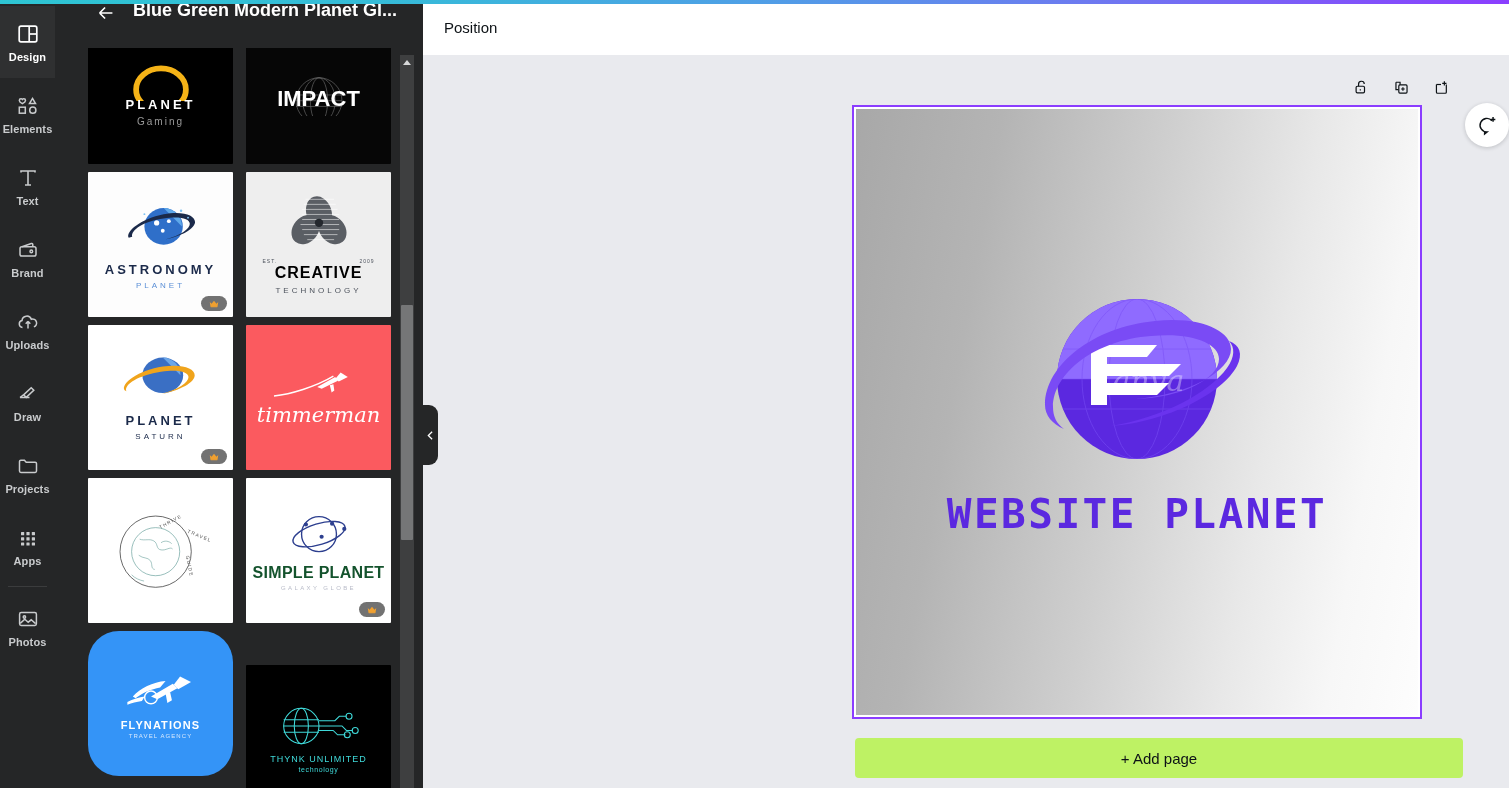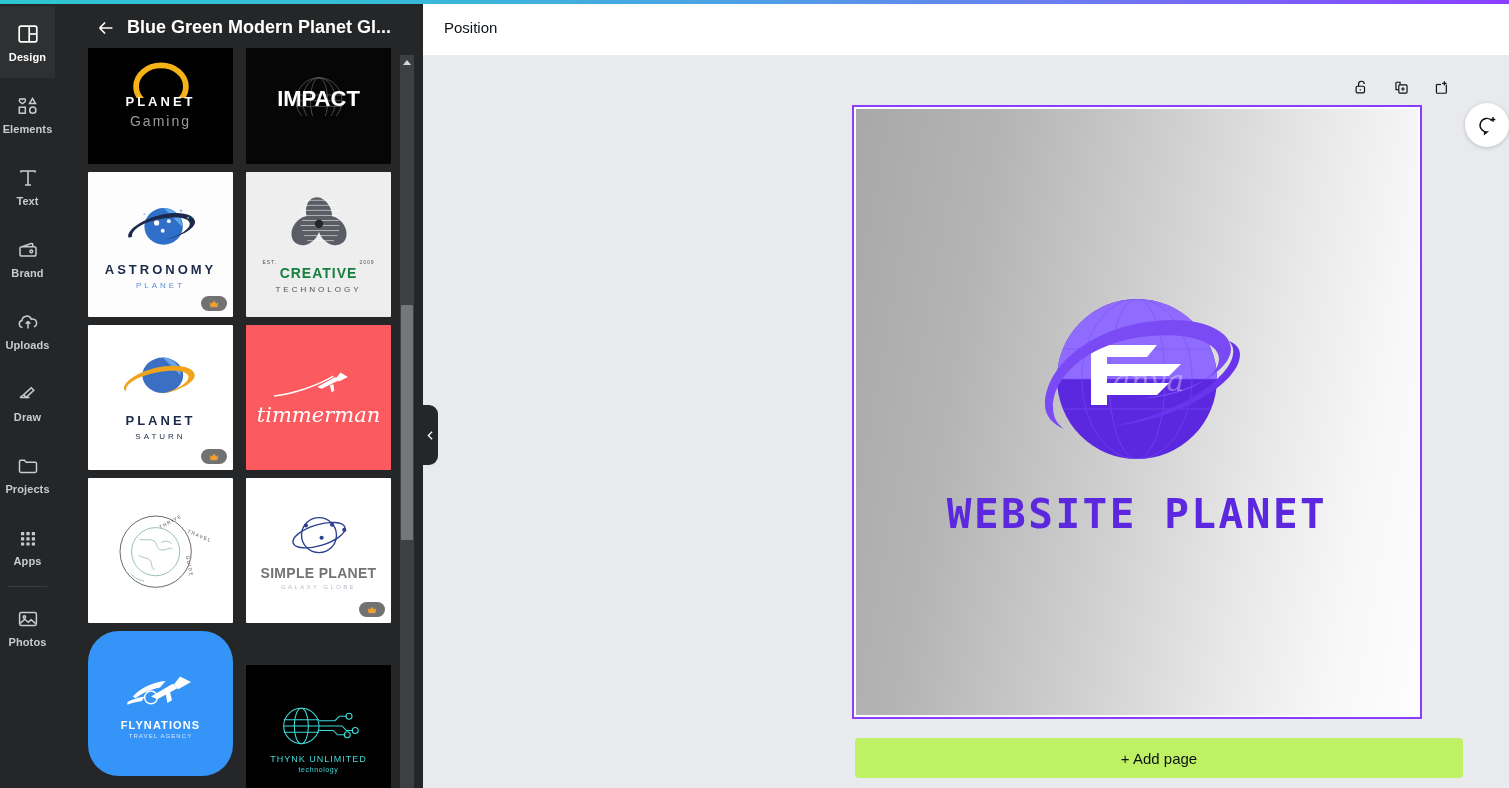--- a/index.html
+++ b/index.html
@@ -34,21 +34,21 @@
   .rail-label { font-size: 11px; font-weight: 700; letter-spacing: .1px; }
   .rail-icn { width: 24px; height: 24px; display:block; }
   .rail-sep { height: 1px; background: #3b3c3d; margin: 4px 8px; }
 
   
   .panel {
     position: absolute; left: 55px; top: 0; width: 368px; height: 788px;
     background: #252627; z-index: 30; overflow: hidden;
   }
   .panel-head {
-    height: 55px; display: flex; align-items: center; gap: 8px;
+    height: 55px; display: flex; align-items: flex-start; gap: 14px;
     padding: 0 16px 0 38px; color: #fff;
   }
   .back-btn {
     width: 26px; height: 26px; display:flex; align-items:center; justify-content:center;
     cursor: pointer; color: #fff; flex: 0 0 auto;
   }
   .panel-title {
     font-size: 18px; font-weight: 700; white-space: nowrap;
     overflow: hidden; text-overflow: ellipsis;
   }
@@ -284,21 +284,21 @@
     </div>
 
     <div class="grid-wrap">
       <div class="grid" id="tpl-grid">
           <div class="card" style="background: rgb(0, 0, 0);">
             <div class="tn">
               <div><svg viewBox="0 0 100 46" width="96" height="44">
                   <ellipse cx="50" cy="34" rx="26" ry="22" fill="none" stroke="#f5b317" stroke-width="6"></ellipse>
                 </svg></div>
               <div class="tn-t1" style="color: rgb(255, 255, 255); margin-top: -8px;">PLANET</div>
-              <div class="tn-t2" style="color: rgb(154, 154, 154); font-size: 14px; letter-spacing: 2px;">Gaming</div>
+              <div class="tn-t2" style="color: rgb(154, 154, 154); font-size: 10px; letter-spacing: 2px;">Gaming</div>
             </div>
           </div>
           <div class="card" style="background: rgb(6, 6, 6);">
             <div class="tn">
               <div><svg viewBox="0 0 100 46" width="96" height="44">
                   <g fill="none" stroke="#6a6a6a" stroke-width=".7">
                     <circle cx="50" cy="30" r="24"></circle>
                     <ellipse cx="50" cy="30" rx="9" ry="24"></ellipse>
                     <ellipse cx="50" cy="30" rx="17" ry="24"></ellipse>
                     <line x1="26" y1="24" x2="74" y2="24"></line>
@@ -346,21 +346,21 @@
                   </g>
                   <g stroke="#fff" stroke-width=".85" opacity=".75">
                     <path d="M34 6h34M32 12h38M30 18h42M30 24h44M30 30h44M28 36h46M30 42h44M32 48h40M36 54h32"></path>
                   </g>
                   <circle cx="50" cy="34" r="5" fill="#24282e"></circle>
                 </svg></div>
               <div style="display: flex; justify-content: space-between; width: 112px; font-size: 5px; letter-spacing: 1px; color: rgb(76, 82, 92); margin-top: 4px;">
                 <span>EST.</span>
                 <span>2009</span>
               </div>
-              <div class="tn-t1" style="color: #15803d; font-size: 14px; letter-spacing: 1px;">CREATIVE</div>
+              <div class="tn-t1" style="color: #000000; font-size: 16px; letter-spacing: 1px;">CREATIVE</div>
               <div class="tn-t2" style="color: rgb(76, 82, 92);">TECHNOLOGY</div>
             </div>
           </div>
           <div class="card" style="background: rgb(255, 255, 255);">
             <div class="tn">
               <div><svg viewBox="0 0 110 62" width="98" height="55">
                   <ellipse cx="57" cy="24" rx="23" ry="20" fill="#3a6fc4"></ellipse>
                   <path d="M57 4a20 20 0 0 1 20 20z" fill="#6aa6e8"></path>
                   <path d="M14 41c-5-8 16-23 43-27 22-3 36 2 36 10 0 8-16 17-37 21 19-5 30-13 30-19 0-6-12-9-31-6C30 24 13 34 16 42z" fill="#f0a41c"></path>
                 </svg></div>
@@ -411,21 +411,21 @@
                     <circle cx="55" cy="27" r="20"></circle>
                     <ellipse cx="55" cy="27" rx="31" ry="12" transform="rotate(-17 55 27)"></ellipse>
                   </g>
                   <g fill="#2d3f8f">
                     <circle cx="40" cy="16" r="2.4"></circle>
                     <circle cx="70" cy="15" r="2.4"></circle>
                     <circle cx="58" cy="30" r="2.4"></circle>
                     <circle cx="84" cy="21" r="2.4"></circle>
                   </g>
                 </svg></div>
-              <div class="tn-t1" style="color: #737373; font-size: 14px; letter-spacing: 0.3px;">SIMPLE PLANET</div>
+              <div class="tn-t1" style="color: #14532d; font-size: 16px; letter-spacing: 0.3px;">SIMPLE PLANET</div>
               <div class="tn-t3" style="color: rgb(185, 188, 201);">GALAXY GLOBE</div>
             </div>
             <div class="crown">
               <svg viewBox="0 0 24 24" fill="#f0a030">
                 <path d="M3.5 8.2l3.6 3.1L12 5.4l4.9 5.9 3.6-3.1-1.5 9.1H5z"></path>
                 <rect x="5.4" y="16.6" width="13.2" height="2" rx=".6"></rect>
               </svg>
             </div>
           </div>
           <div class="card" style="background: rgb(52, 148, 247); border-radius: 31px;">

